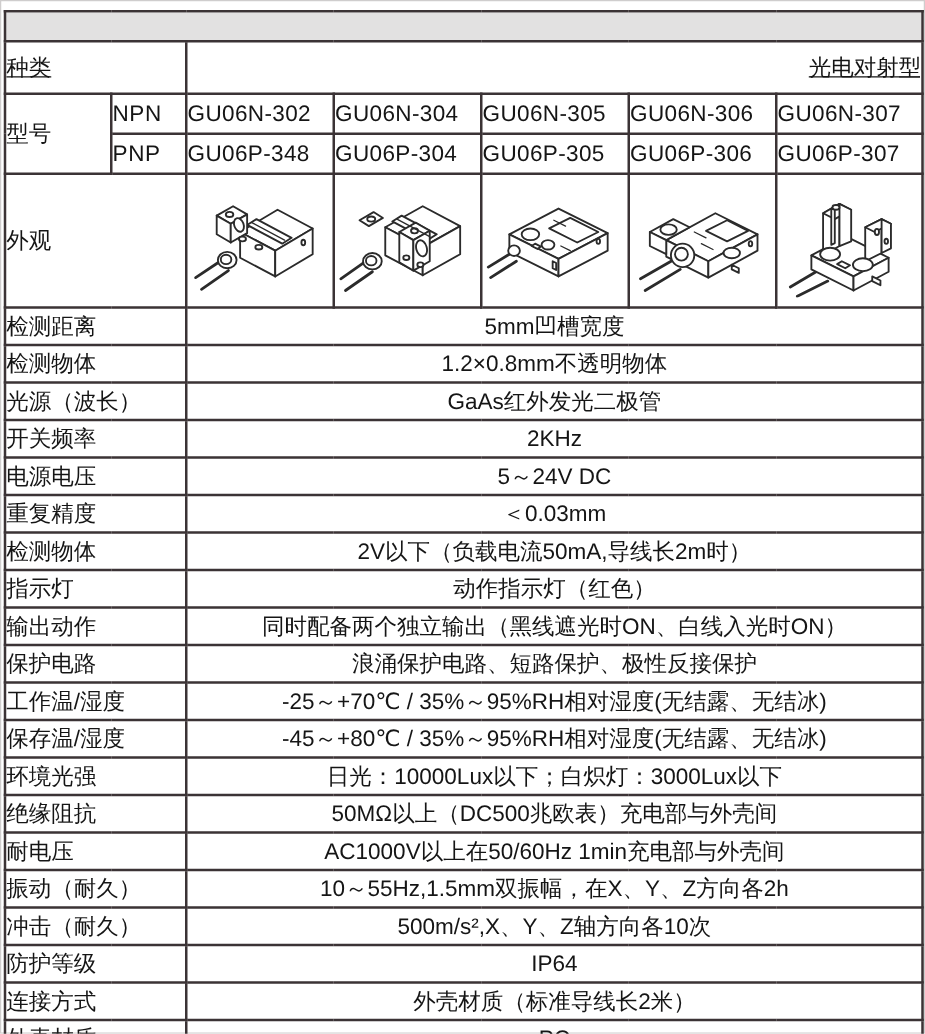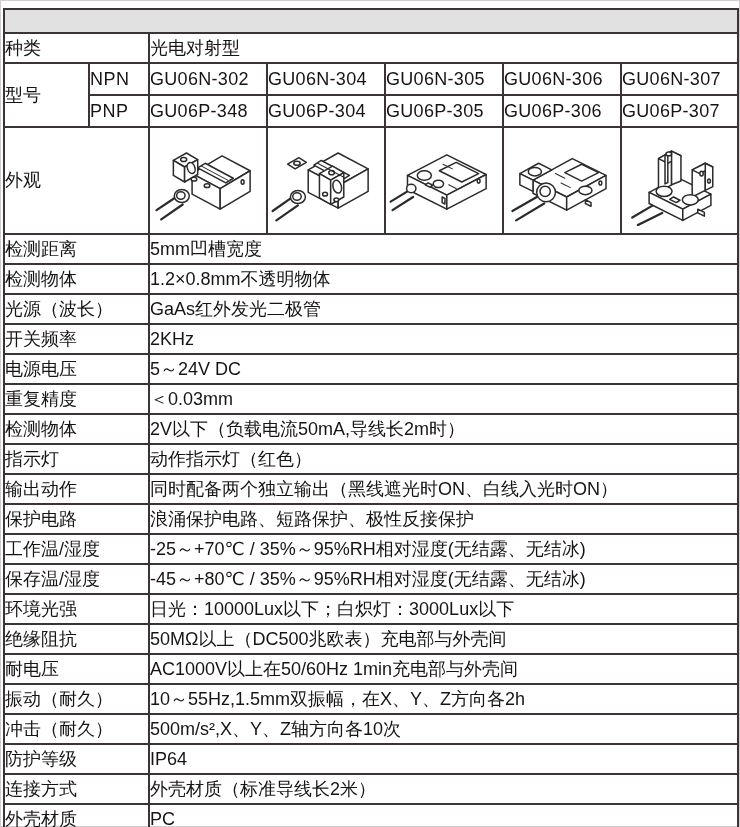--- a/index.html
+++ b/index.html
@@ -15,25 +15,25 @@
     border-collapse:collapse;table-layout:fixed;
   }
   table.spec td{
     border:2px solid #3b3335;
     padding:0;vertical-align:middle;
     font-size:18px;line-height:1.15;
     white-space:nowrap;overflow:hidden;
   }
   td.hdrbar{background:#e2e1e1;height:22px;}
   td.lbl{padding-left:27px;text-align:left;}
-  td.val{padding-left:28px;text-align:left;}
-  td.center{text-align:left;padding-left:0;border-radius:11px;}
+  td.val{padding-left:28px;text-align:center;}
+  td.center{text-align:right;padding-left:0;border-radius:11px;}
   td.sub{text-align:left;font-size:16px;letter-spacing:.5px;}
   td.mdl{text-align:left;font-size:16px;letter-spacing:.3px;}
-  tr.kind-row{height:30px;}
+  tr.kind-row{height:42px;text-decoration:underline;}
   tr.model-row{height:32px;}
   tr.appearance-row{height:107px;}
   tr.spec-row{height:30px;}
   td.img{text-align:center;background:#fff;}
   td.img svg{display:block;margin:2px auto 0 auto;}
   .sensor-stroke{fill:#ffffff;stroke:#2b2b2b;stroke-width:1.6;stroke-linejoin:round;stroke-linecap:round;}
   .sensor-thin{fill:none;stroke:#2b2b2b;stroke-width:1.1;stroke-linecap:round;}
   .sensor-cable{fill:none;stroke:#2b2b2b;stroke-width:2.4;stroke-linecap:round;}
 </style>
 </head>

